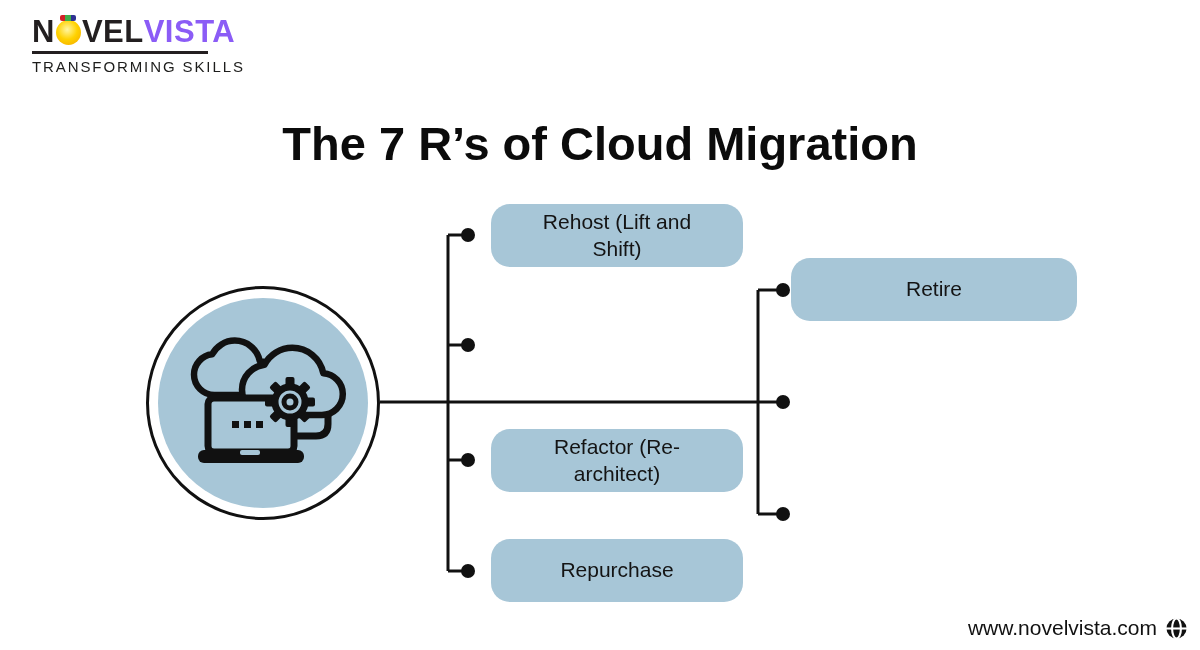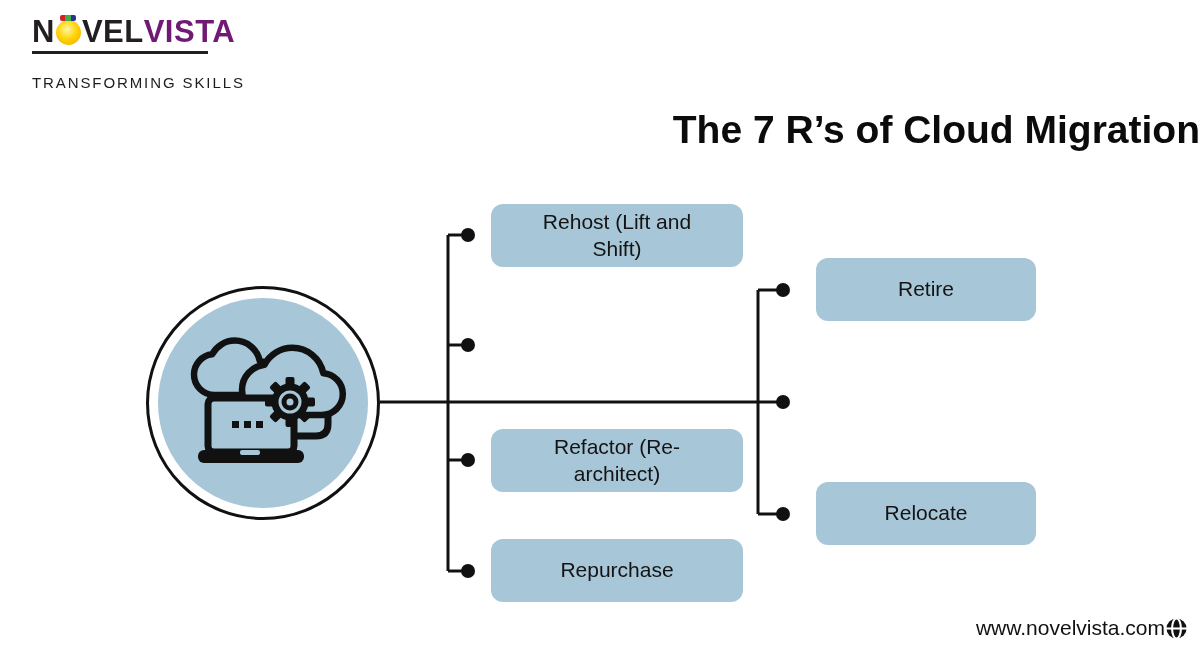--- a/index.html
+++ b/index.html
@@ -4,50 +4,50 @@
 <style>
   html,body{margin:0;padding:0;background:#ffffff;}
   .canvas{
     position:relative;width:1200px;height:650px;background:#ffffff;
     font-family:"Liberation Sans", sans-serif;overflow:hidden;
   }
 
   
   .logo{position:absolute;left:32px;top:16px;}
   .logo-row{display:flex;align-items:center;font-weight:900;font-size:31px;line-height:1;color:#231f20;letter-spacing:.5px;}
-  .logo-red{color:#701a75;}
+  .logo-red{color:#8b5cf6;}
   .bulb{position:relative;width:25px;height:25px;border-radius:50%;margin:2px 1px 0 1px;display:inline-block;
         background:radial-gradient(circle at 45% 38%, #fff6a3 0%, #ffd200 48%, #f2a500 100%);}
   .bulb-bar{position:absolute;top:-5px;left:50%;transform:translateX(-50%);width:16px;height:6px;border-radius:2px;
         background:linear-gradient(to right,#d22027 0 33%,#3fae49 33% 66%,#2e3192 66% 100%);}
   .logo-divider{height:3px;background:#231f20;margin-top:4px;width:176px;}
-  .logo-tagline{font-size:15px;letter-spacing:1.9px;margin-top:20px;color:#1d1d1b;font-weight:500;}
+  .logo-tagline{font-size:15px;letter-spacing:1.9px;margin-top:4px;color:#1d1d1b;font-weight:500;}
 
   
-  .title{position:absolute;top:108px;left:0;width:100%;text-align:right;
-         font-size:39px;font-weight:800;color:#0b0b0b;}
+  .title{position:absolute;top:116px;left:0;width:100%;text-align:center;
+         font-size:47px;font-weight:800;color:#0b0b0b;}
 
   
   .connectors{position:absolute;left:0;top:0;}
 
   
   .hub-ring{position:absolute;left:146px;top:286px;width:234px;height:234px;border:3px solid #111;
             border-radius:50%;box-sizing:border-box;background:#ffffff;}
   .hub-fill{position:absolute;left:158px;top:298px;width:210px;height:210px;border-radius:50%;background:#a7c6d7;}
   .hub-icon{position:absolute;left:158px;top:298px;width:210px;height:210px;}
 
   
   .node{position:absolute;display:flex;align-items:center;justify-content:center;text-align:center;
-        background:#a7c6d7;border-radius:12px;color:#141414;font-size:21px;font-weight:500;
+        background:#a7c6d7;border-radius:19px;color:#141414;font-size:21px;font-weight:500;
         line-height:1.26;white-space:pre-line;padding:2px 10px;box-sizing:border-box;}
   .left-col{left:491px;width:252px;height:63px;}
-  .right-col{left:816px;width:220px;height:63px;}
+  .right-col{left:791px;width:286px;height:63px;}
 
   
-  .footer{position:absolute;right:12px;bottom:10px;display:flex;align-items:center;
+  .footer{position:absolute;right:12px;bottom:10px;display:flex;align-items:center;gap:8px;
           font-size:21px;color:#111;}
 </style>
 </head>
 <body>
 
 <div class="canvas">
 
   <svg class="connectors" width="1200" height="650" viewBox="0 0 1200 650">
     <g stroke="#111111" stroke-width="3" fill="none">
       <line x1="380" y1="402" x2="783" y2="402"></line>
@@ -129,23 +129,20 @@
     <span>Repurchase</span>
   </div>
   <div class="node left-col" style="top:429px">
     <span>Refactor (Re-
 architect)</span>
   </div>
 
   <div class="node right-col" style="top:258px">
     <span>Retire</span>
   </div>
-  <div class="node right-col" style="top:482px">
-    <span>Relocate</span>
-  </div>
 
   <div class="footer">
     <span>www.novelvista.com</span>
     <svg width="23" height="23" viewBox="0 0 24 24">
       <circle cx="12" cy="12" r="10.5" fill="#111"></circle>
       <ellipse cx="12" cy="12" rx="4.6" ry="10.5" fill="none" stroke="#fff" stroke-width="2.2"></ellipse>
       <line x1="1" y1="12" x2="23" y2="12" stroke="#fff" stroke-width="2.2"></line>
     </svg>
   </div>
 

